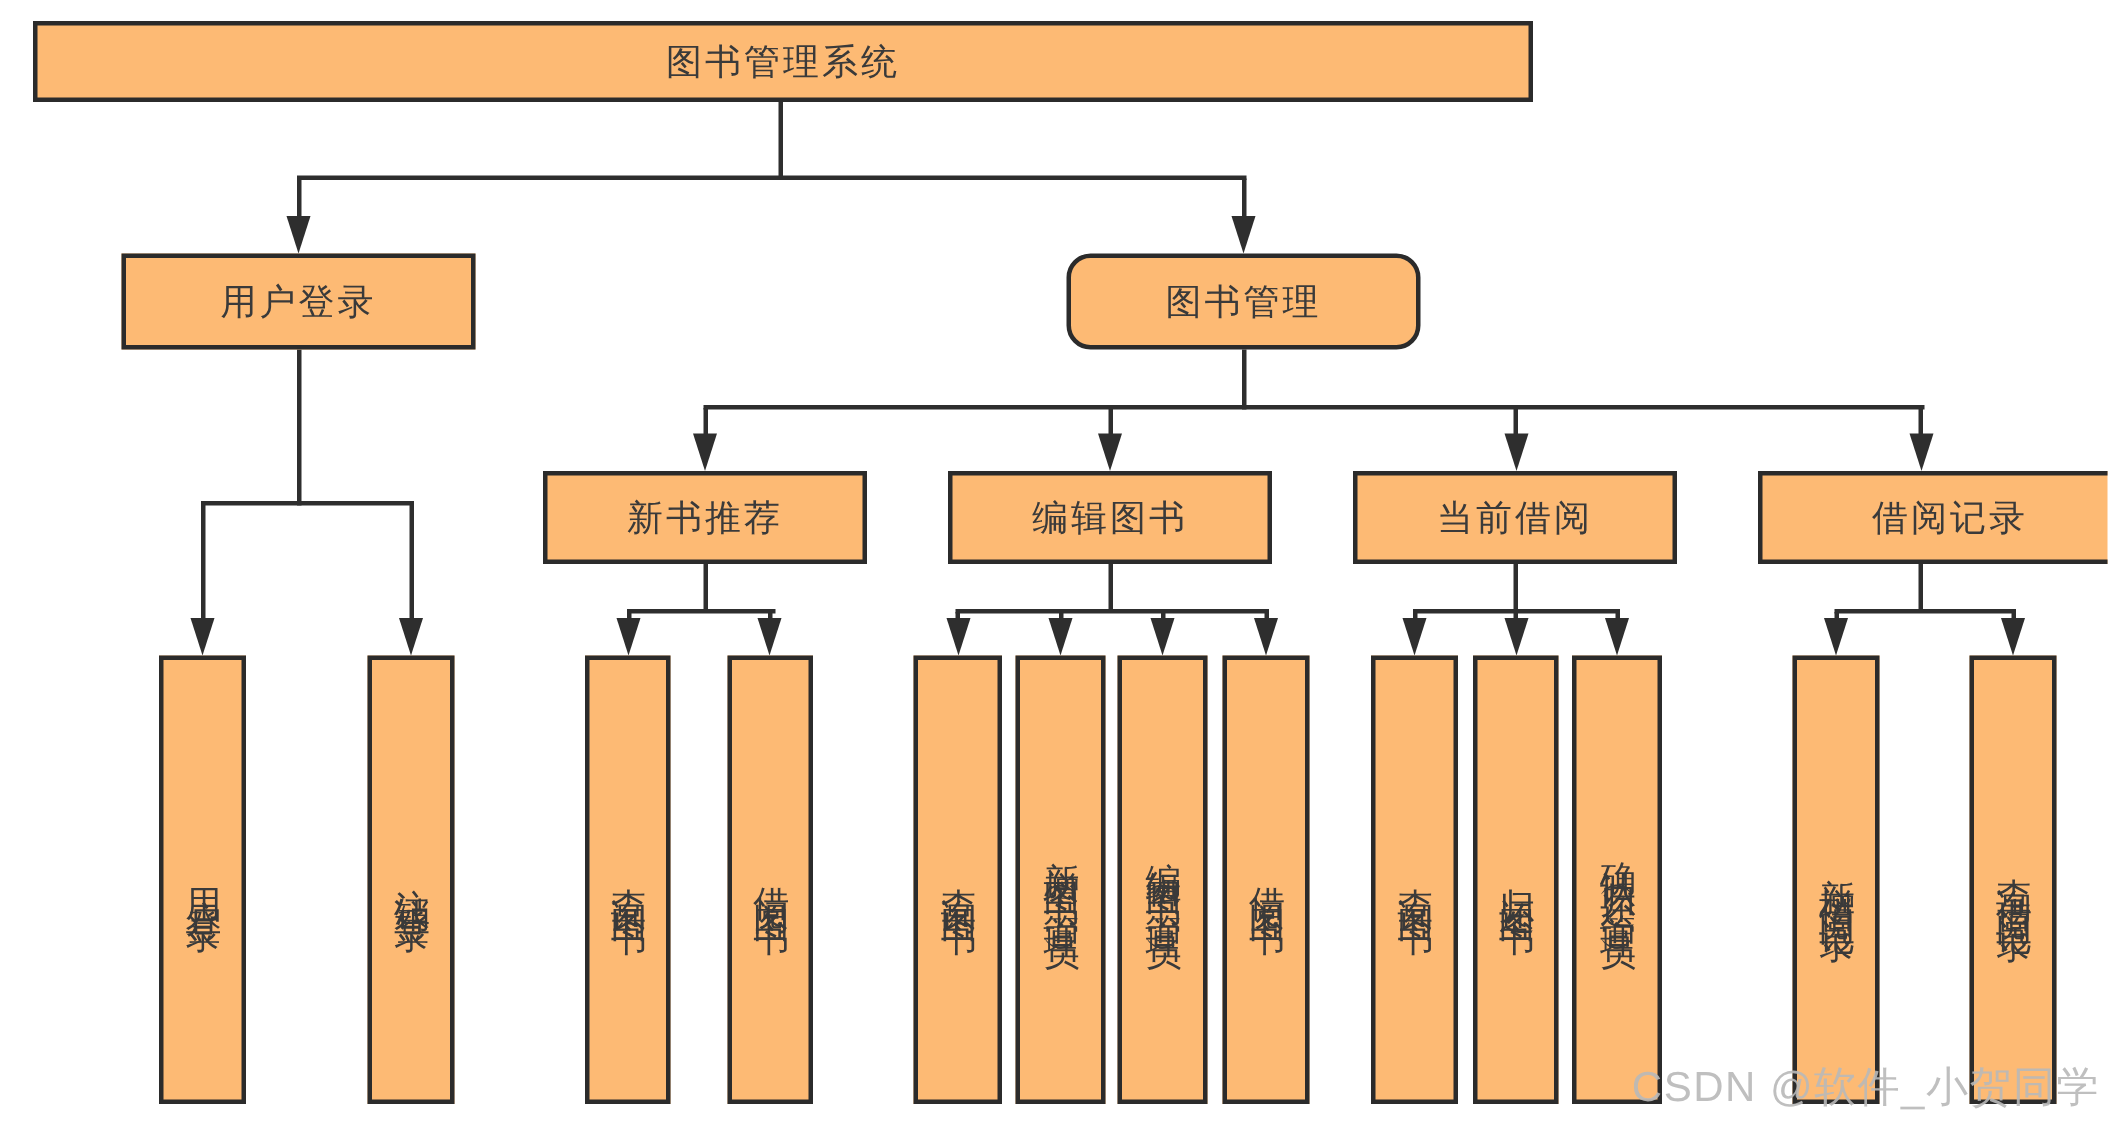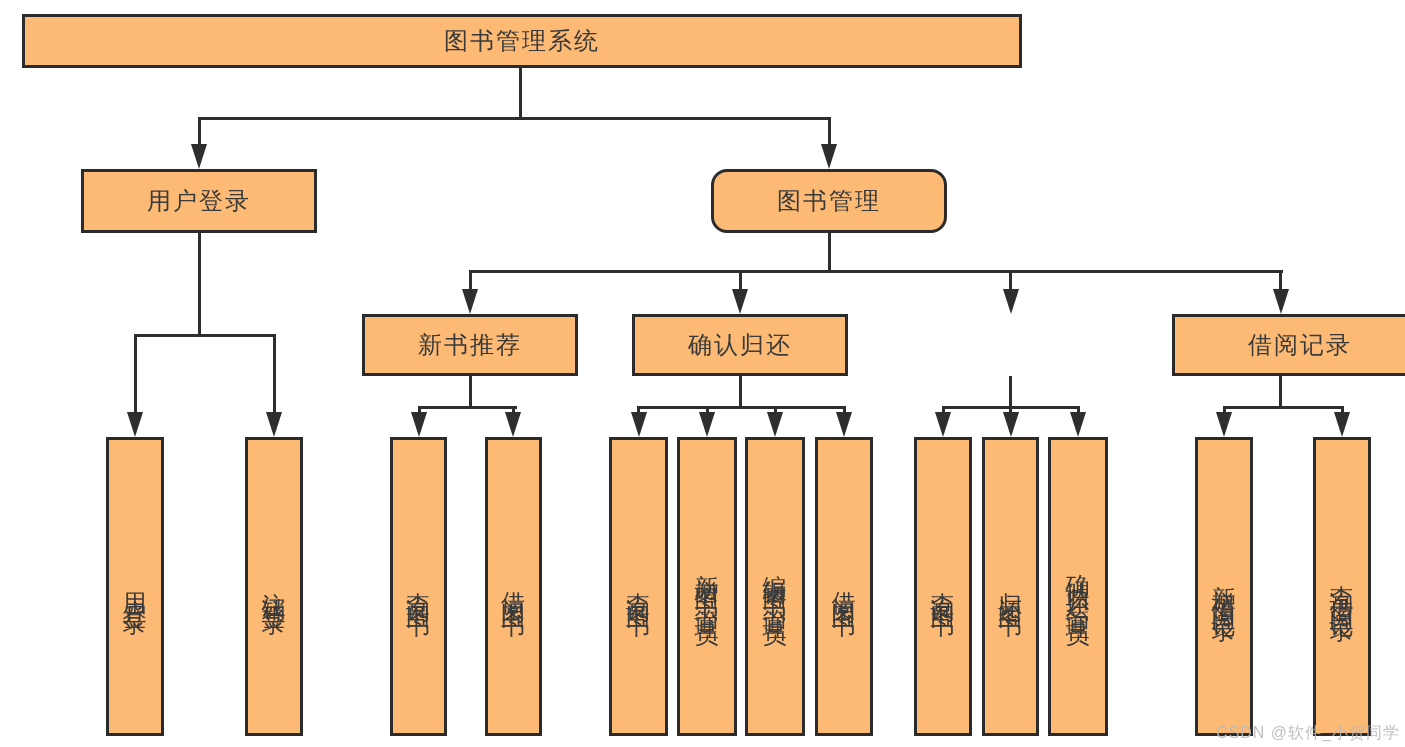--- a/index.html
+++ b/index.html
@@ -31,21 +31,21 @@
   }
   .line { position: absolute; background: var(--line, #2e2e2e); z-index: 1; }
   .arrowhead {
     position: absolute; width: 0; height: 0; z-index: 1;
     border-left: 8px solid transparent;
     border-right: 8px solid transparent;
     border-top: 25px solid var(--line, #2e2e2e);
   }
   .watermark {
     position: absolute; right: 5px; bottom: 3px;
-    font-size: 16px; letter-spacing: 1px;
+    font-size: 28px; letter-spacing: 1px;
     color: var(--wm, #b5b5b5); opacity: 0.9;
     z-index: 6; white-space: nowrap;
   }
 </style>
 </head>
 <body>
 
 <div id="canvas">
   <div class="watermark">CSDN @软件_小贺同学</div>
 <div class="node" style="left: 22px; top: 14px; width: 1000px; height: 54px;">
@@ -54,21 +54,24 @@
     <div class="node" style="left: 81px; top: 169px; width: 236px; height: 64px;">
       <span class="hlabel">用户登录</span>
     </div>
     <div class="node" style="left: 711px; top: 169px; width: 236px; height: 64px; border-radius: 16px;">
       <span class="hlabel">图书管理</span>
     </div>
     <div class="node" style="left: 362px; top: 314px; width: 216px; height: 62px;">
       <span class="hlabel">新书推荐</span>
     </div>
     <div class="node" style="left: 632px; top: 314px; width: 216px; height: 62px;">
-      <span class="hlabel">确认归还</span>
+      <span class="hlabel">编辑图书</span>
+    </div>
+    <div class="node" style="left: 902px; top: 314px; width: 216px; height: 62px;">
+      <span class="hlabel">当前借阅</span>
     </div>
     <div class="node" style="left: 1172px; top: 314px; width: 256px; height: 62px;">
       <span class="hlabel">借阅记录</span>
     </div>
     <div class="node" style="left: 106px; top: 437px; width: 58px; height: 299px;">
       <span class="vtext">用户登录</span>
     </div>
     <div class="node" style="left: 245px; top: 437px; width: 58px; height: 299px;">
       <span class="vtext">注销登录</span>
     </div>

